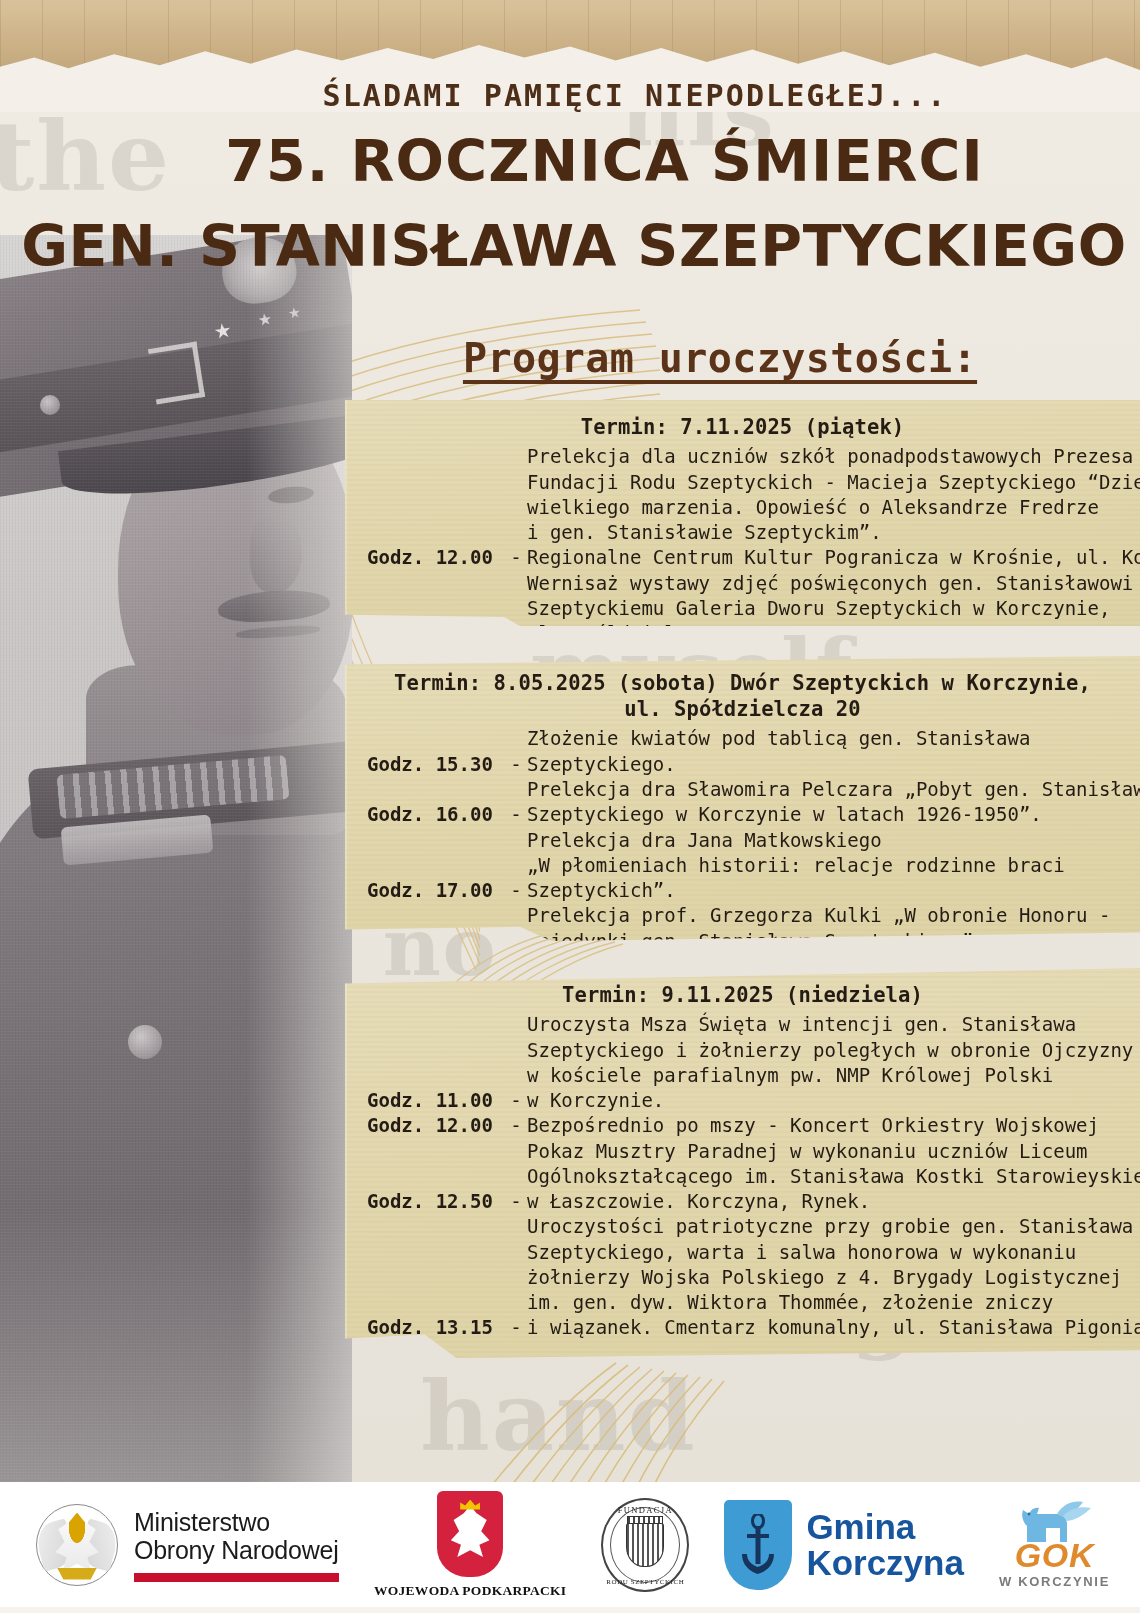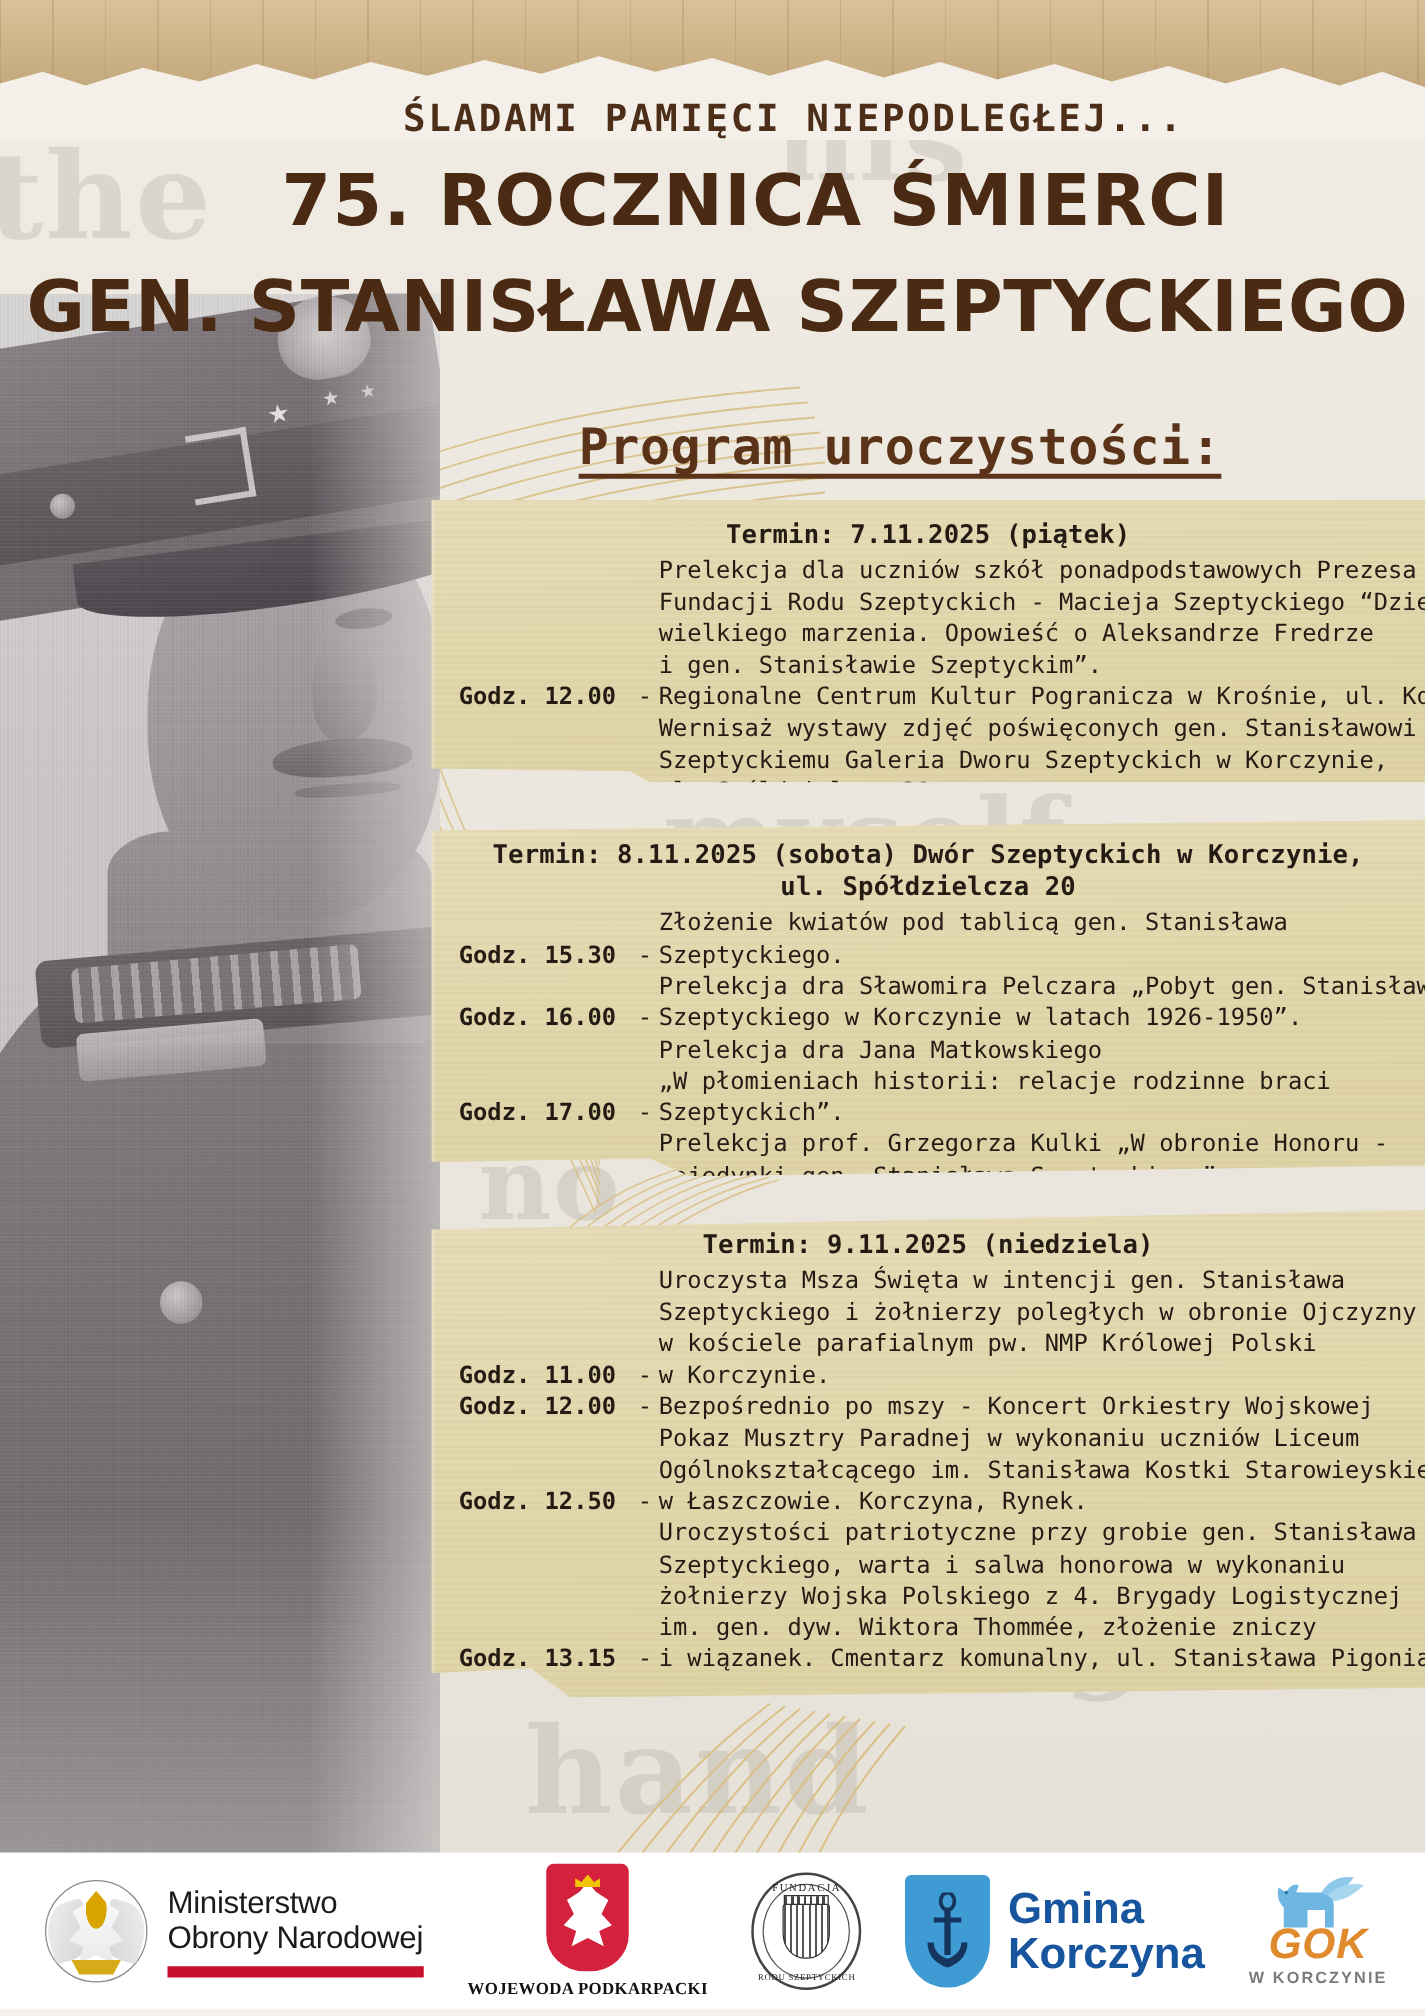--- a/index.html
+++ b/index.html
@@ -501,21 +501,21 @@
             <div>ul. Spółdzielcza 20.</div>
           </div>
         </div>
       </div>
     </div>
   </div>
 
   <div class="panel" id="panel2">
     <div class="content">
       <div class="termin">
-        <div>Termin: 8.11.2025 (sobota) Dwór Szeptyckich w Korczynie,</div>
+        <div>Termin: 8.05.2025 (sobota) Dwór Szeptyckich w Korczynie,</div>
         <div>ul. Spółdzielcza 20</div>
       </div>
       <div class="rows">
         <div class="row">
           <div class="t">Godz. 15.30</div>
           <div class="dash">-</div>
           <div class="d">
             <div>Złożenie kwiatów pod tablicą gen. Stanisława</div>
             <div>Szeptyckiego.</div>
           </div>

